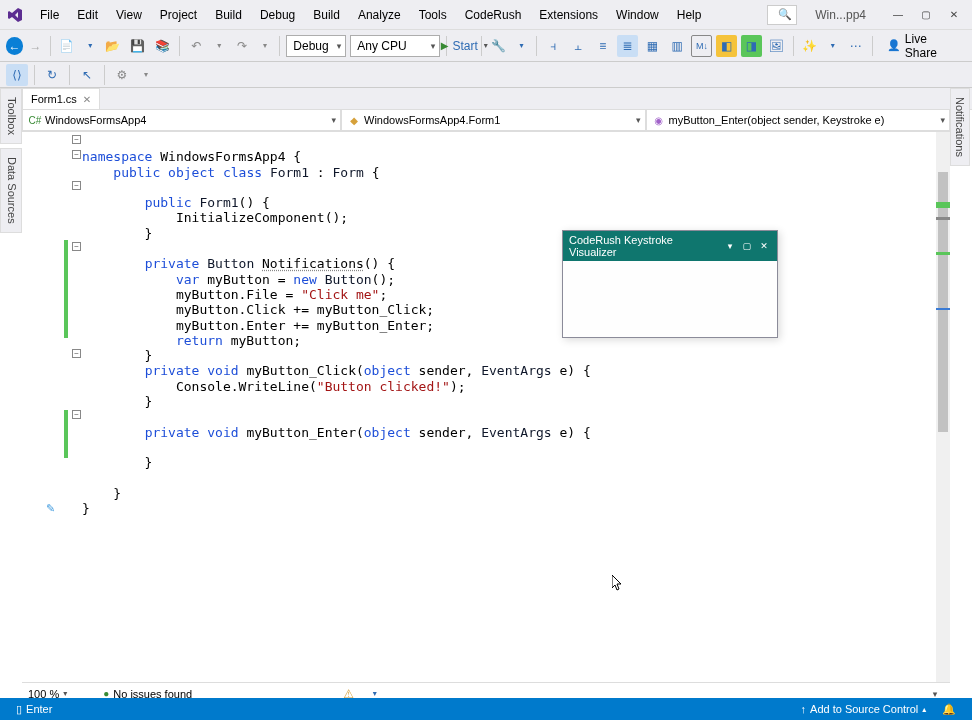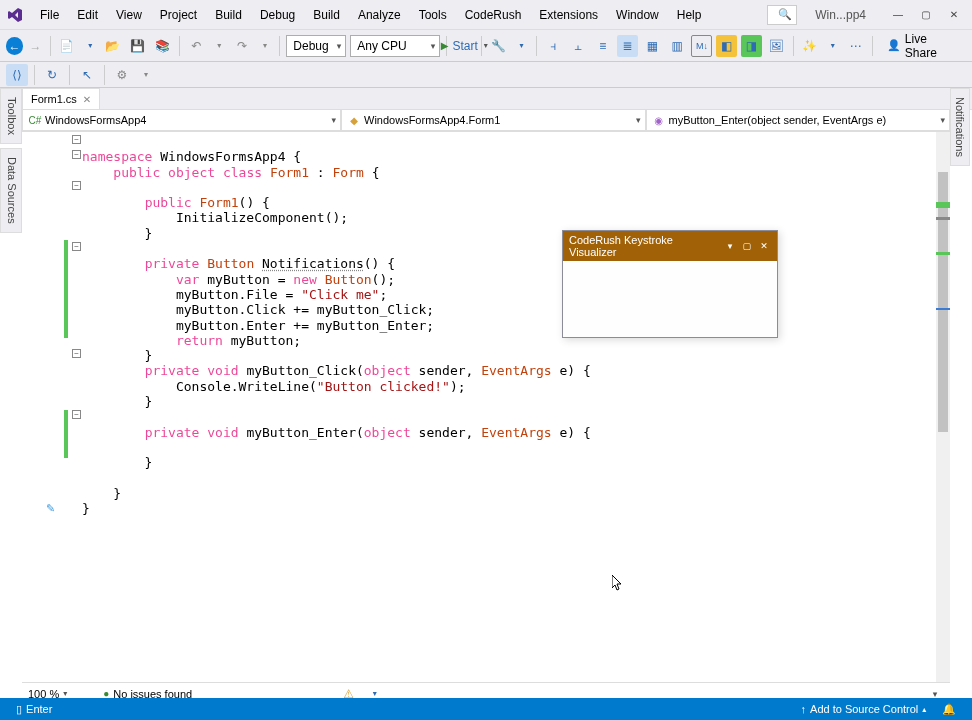--- a/index.html
+++ b/index.html
@@ -51,31 +51,31 @@
 
 
 .editor-area { position: relative; margin-left: 22px; margin-right: 22px; height: 550px; display: flex; background: #fff; }
 .margin { width: 60px; background: #fff; position: relative; border-right: 0; }
 .code { flex: 1; font-family: Consolas, monospace; font-size: 13px; line-height: 15.3px; padding-top: 2px; white-space: pre; position: relative; overflow: hidden; }
 .editor-scroll { width: 14px; background: #f0f0f0; position: relative; }
 .scroll-thumb { position: absolute; left: 2px; width: 10px; background: #c2c2c2; }
 .scroll-mark { position: absolute; left: 0; width: 14px; height: 3px; }
 
 
-.kw { color: #ec4899; }
-.type { color: #c2410c; }
+.kw { color: #1d4ed8; }
+.type { color: #0f172a; }
 .str { color: #a31515; }
 
 
 .fold { position: absolute; left: 50px; width: 9px; height: 9px; border: 1px solid #888; font-size: 8px; line-height: 7px; text-align: center; color: #555; background: #fff; }
 .change-bar { position: absolute; left: 42px; width: 4px; background: #5ac65a; }
 
 
 .float-panel { position: absolute; left: 562px; top: 230px; width: 216px; background: #fff; border: 1px solid #8b8b99; box-shadow: 2px 2px 8px rgba(0,0,0,0.15); }
-.float-title { background: #a16207; color: #fff; padding: 3px 6px; font-size: 11px; display: flex; align-items: center; }
+.float-title { background: #0f766e; color: #fff; padding: 3px 6px; font-size: 11px; display: flex; align-items: center; }
 .float-title-text { flex: 1; }
 .float-btns { display: flex; gap: 3px; }
 .float-btn { width: 14px; height: 14px; display: flex; align-items: center; justify-content: center; font-size: 9px; color: #fff; }
 .float-body { height: 76px; background: #fefefe; }
 
 
 .editor-status { height: 22px; border-top: 1px solid #ddd; margin-left: 22px; margin-right: 22px; display: flex; align-items: center; padding: 0 6px; gap: 8px; font-size: 11px; background: #fff; }
 .zoom { display: flex; align-items: center; gap: 2px; }
 .zoom::after { content: "▾"; font-size: 8px; color: #555; margin-left: 2px; }
 .issues { display: flex; align-items: center; gap: 4px; }
@@ -207,21 +207,21 @@
   <div class="nav-combo" style="flex:1.05">
     <span class="nav-icon" style="color:#388a34">C#</span>
     <span>WindowsFormsApp4</span>
   </div>
   <div class="nav-combo" style="flex:1">
     <span class="nav-icon" style="color:#d6a13b">◆</span>
     <span>WindowsFormsApp4.Form1</span>
   </div>
   <div class="nav-combo" style="flex:1">
     <span class="nav-icon" style="color:#a162c9">◉</span>
-    <span>myButton_Enter(object sender, EventArgs e)</span>
+    <span>myButton_Enter(object sender, Keystroke e)</span>
   </div>
 </div>
 
 <div class="split-top">⊟</div>
 
 <div class="editor-area">
   <div class="margin">
     <div class="fold" style="top:3px">−</div>
     <div class="fold" style="top:18px">−</div>
     <div class="fold" style="top:49px">−</div>

